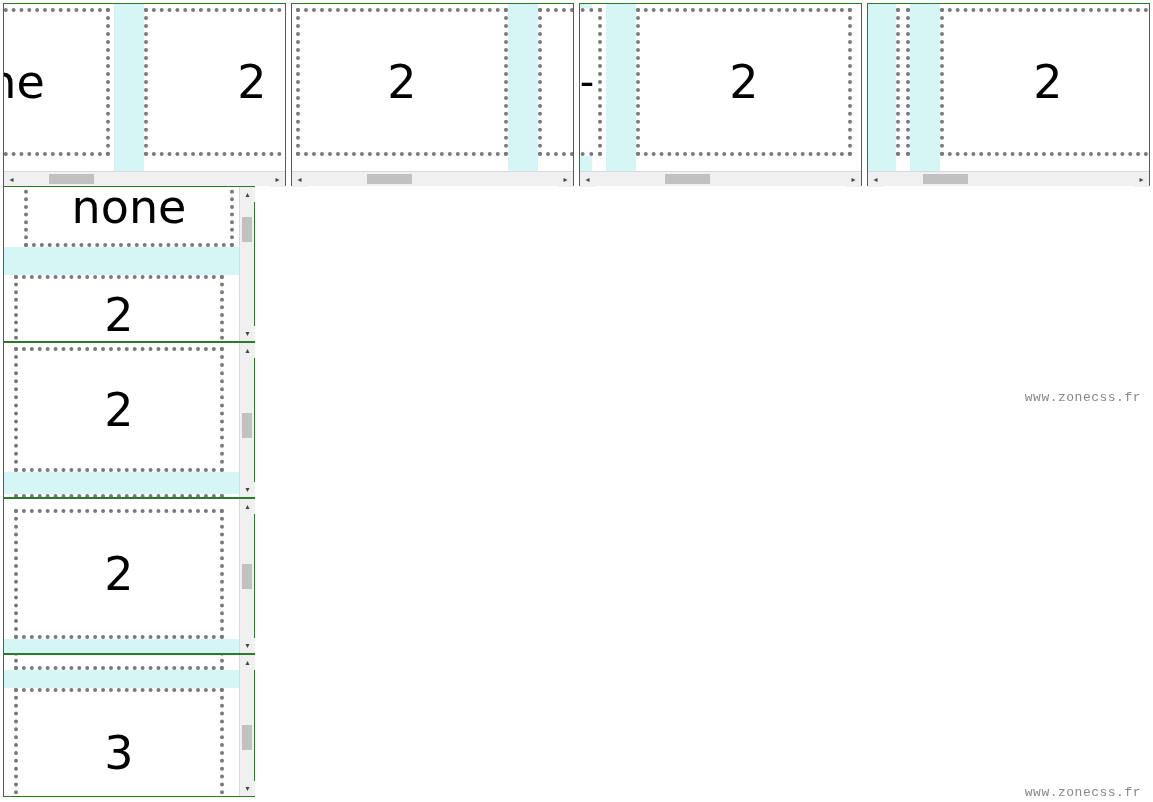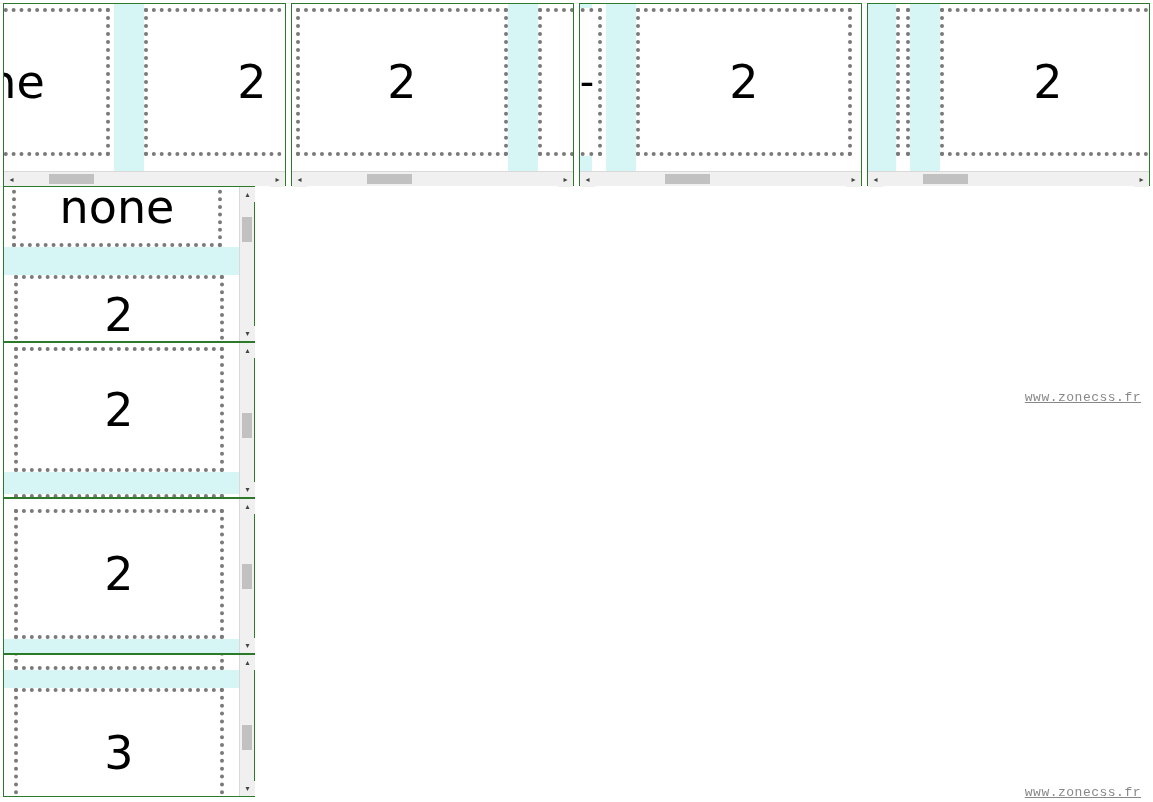--- a/index.html
+++ b/index.html
@@ -12,21 +12,20 @@
     overflow: hidden;
   }
   .watermark {
     position: absolute;
     font-family: "Courier New", monospace;
     font-size: 13px;
     color: #888888;
     right: 12px;
     letter-spacing: 0.5px;
     pointer-events: none;
-    text-decoration: underline;
   }
   .wm1 { top: 4px; }
   .wm2 { top: 390px; }
   .wm3 { top: 785px; }
 
   .panel {
     position: absolute;
     border: 1px solid #2a7a2a;
     background: #ffffff;
   }
@@ -222,21 +221,21 @@
     <div class="arrow-l">◂</div>
     <div class="track">
       <div class="thumb" style="left:40px; width:45px;"></div>
     </div>
     <div class="arrow-r">▸</div>
   </div>
 </div>
 
 <div id="p5" class="panel vpanel">
   <div class="viewport">
-    <div class="dotbox" style="left:8px; top:-20px; width:210px; height:80px;">none</div>
+    <div class="dotbox" style="left:20px; top:-20px; width:210px; height:80px;">none</div>
     <div class="gap-v" style="left:0; top:60px; width:235px; height:28px;"></div>
     <div class="dotbox" style="left:10px; top:88px; width:210px; height:80px;">2</div>
   </div>
   <div class="vsb">
     <div class="arrow-u">▴</div>
     <div class="track">
       <div class="thumb" style="top:15px; height:25px;"></div>
     </div>
     <div class="arrow-d">▾</div>
   </div>

